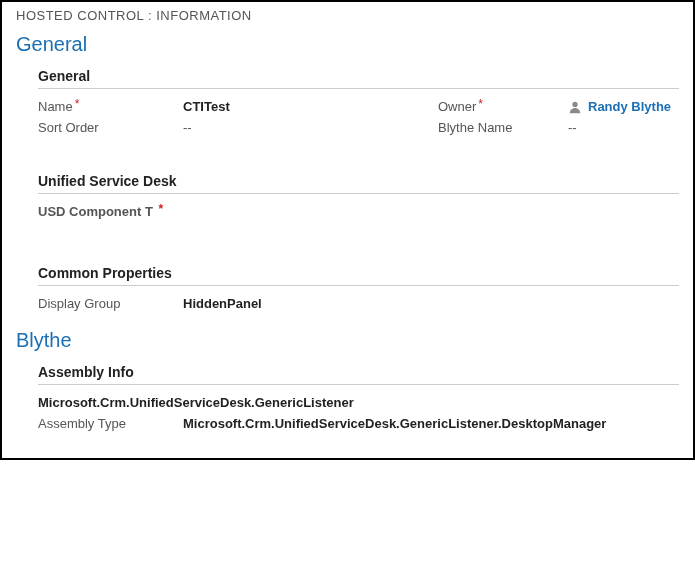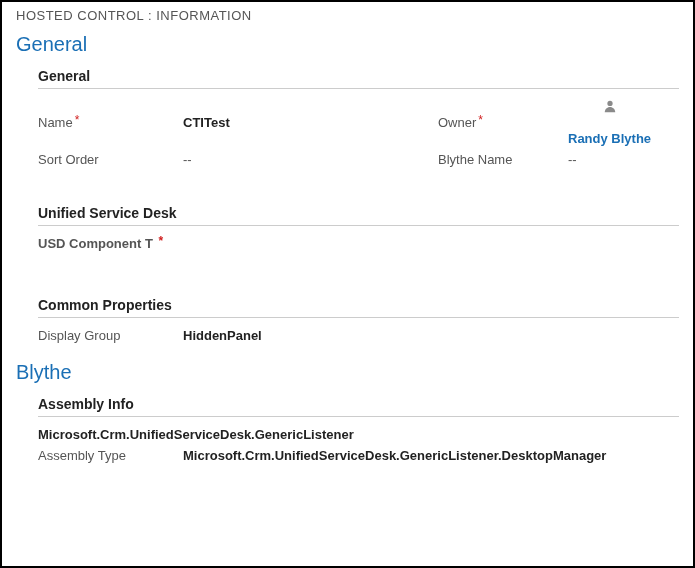--- a/index.html
+++ b/index.html
@@ -4,21 +4,21 @@
 <style>
   * { box-sizing: border-box; }
   body {
     margin: 0;
     padding: 0;
     font-family: "Segoe UI", Arial, sans-serif;
     background: #fff;
   }
   .frame {
     width: 695px;
-    height: 568px;
+    height: 460px;
     border: 2px solid #000;
     padding: 6px 14px 10px 14px;
     overflow: hidden;
   }
   .breadcrumb {
     font-size: 13px;
     color: #555;
     letter-spacing: 0.5px;
     margin: 0 0 2px 0;
   }
@@ -74,22 +74,21 @@
     margin-left: 2px;
   }
   .value {
     color: #222;
     font-weight: 600;
   }
   .value.dash { color: #555; font-weight: 400; }
   .owner-val {
     display: flex;
     align-items: center;
-    gap: 18px;
-    flex-direction: column;
+    gap: 6px;
   }
   .owner-link {
     color: #1a6fb5;
     font-weight: 600;
     cursor: pointer;
   }
   .person-icon svg { display: block; }
   .sp-top { margin-top: 38px; }
 </style>
 </head>

